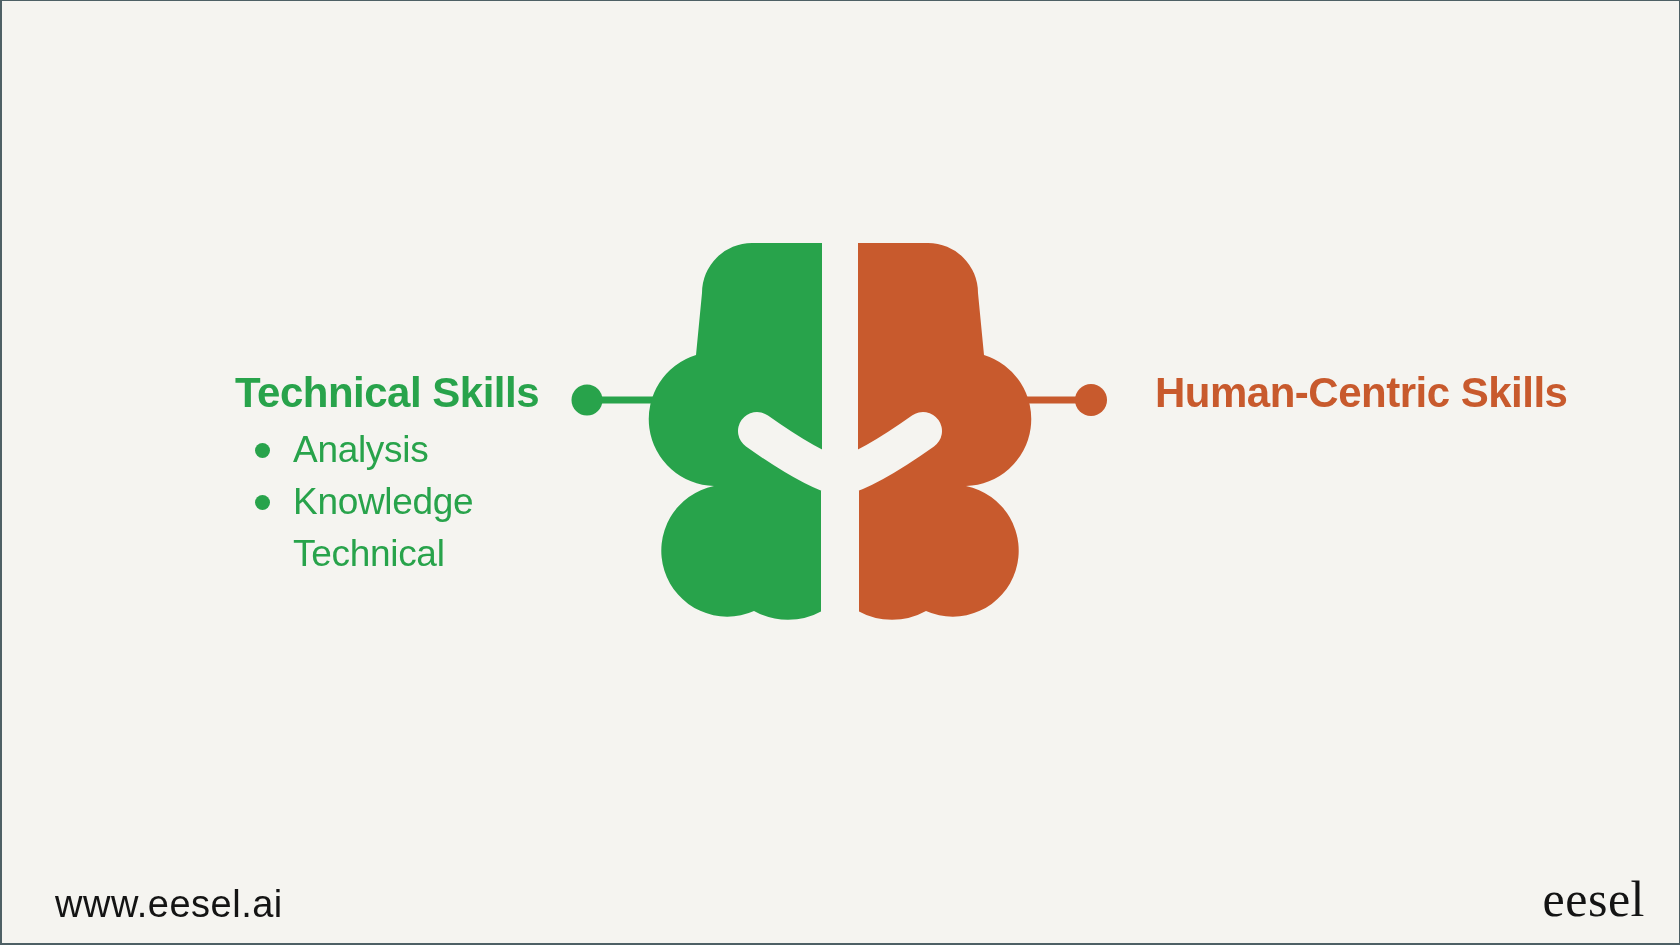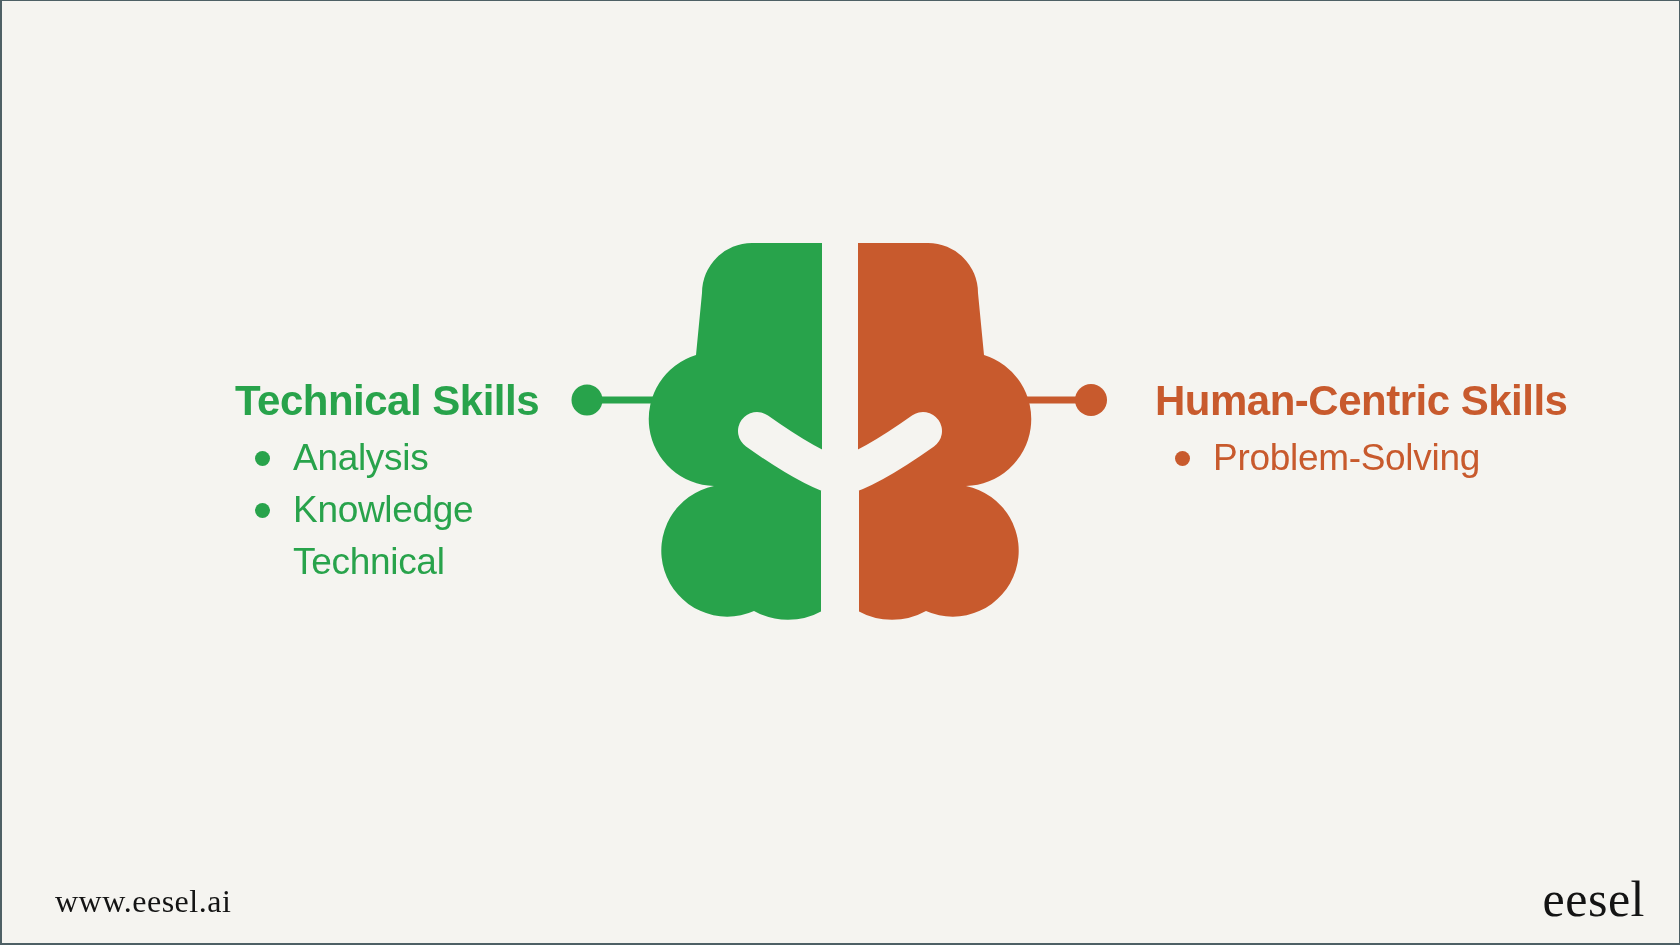--- a/index.html
+++ b/index.html
@@ -28,21 +28,21 @@
   }
   .brain-svg{
     position:absolute;left:0;top:0;width:1680px;height:945px;
   }
   .fill-green{fill:var(--green);}
   .fill-orange{fill:var(--orange);}
   .stroke-green{stroke:var(--green);}
   .stroke-orange{stroke:var(--orange);}
   .stroke-bg{stroke:var(--bg);}
 
-  .panel{position:absolute;top:376px;}
+  .panel{position:absolute;top:368px;}
   .panel-left{left:235px;color:var(--green);}
   .panel-right{left:1155px;color:var(--orange);}
   .panel-title{
     font-size:42px;font-weight:bold;line-height:50px;
     letter-spacing:-0.5px;white-space:nowrap;
   }
   .panel ul{
     list-style:none;margin-top:6px;
   }
   .panel li{
@@ -53,22 +53,22 @@
   }
   .panel-left li{max-width:290px;}
   .panel-right li{max-width:400px;}
   .bullet-dot{
     position:absolute;left:20px;top:19px;
     width:15px;height:15px;border-radius:50%;
     background:currentColor;
   }
   .footer-url{
     position:absolute;left:55px;top:883px;
-    font-family:Liberation Serif, serif;
-    font-size:32px;color:var(--ink);
+    font-family:Liberation Sans, sans-serif;
+    font-size:38px;color:var(--ink);
     letter-spacing:0.5px;
   }
   .brand-logo{
     position:absolute;right:35px;top:870px;
     font-family:"Liberation Serif", serif;
     font-size:50px;color:var(--ink);
     letter-spacing:0.5px;
     margin-left:32px;
   }
 </style>
@@ -118,23 +118,19 @@
     <li>
       <span class="bullet-dot"></span>
       <span>Knowledge Technical</span>
     </li>
   </ul>
 </div>
 
 <div class="panel panel-right">
   <div class="panel-title">Human-Centric Skills</div>
   <ul>
-    <li>
-      <span class="bullet-dot"></span>
-      <span>Problem-Solving</span>
-    </li>
   </ul>
 </div>
 
 <div class="footer-url">www.eesel.ai</div>
 <div class="brand-logo">eesel</div>
 
 <div class="frame"></div>
 
 </body></html>

